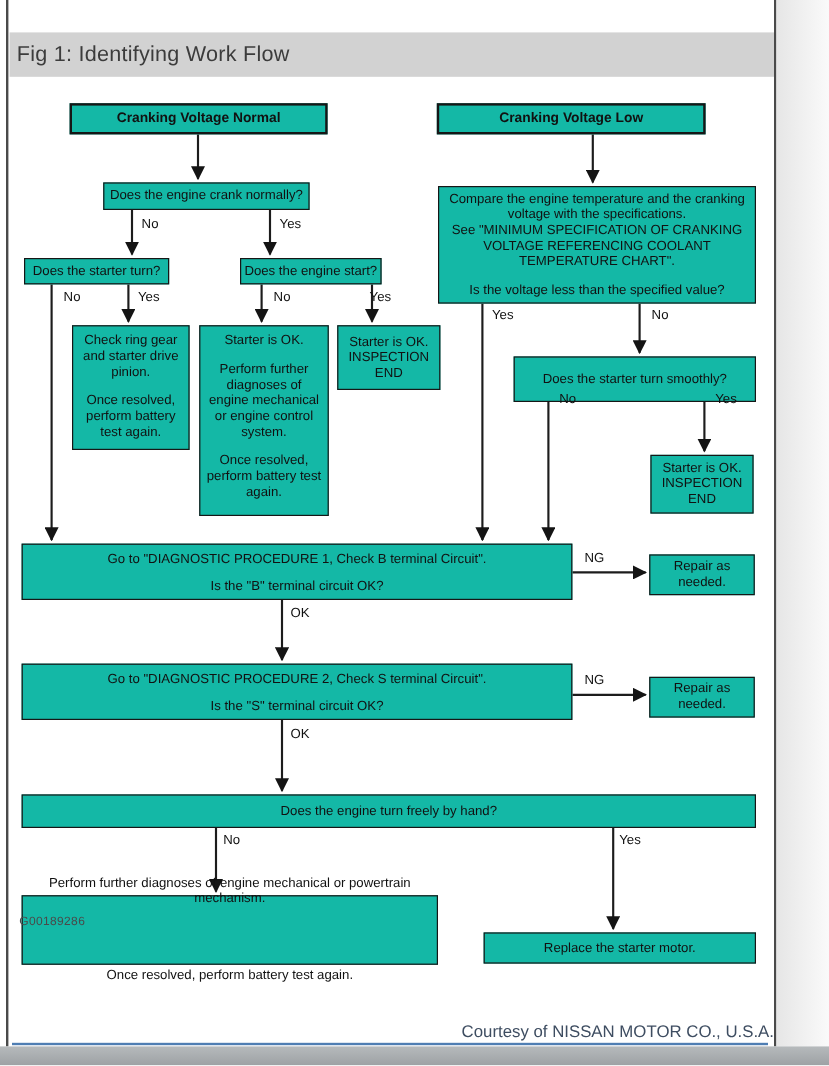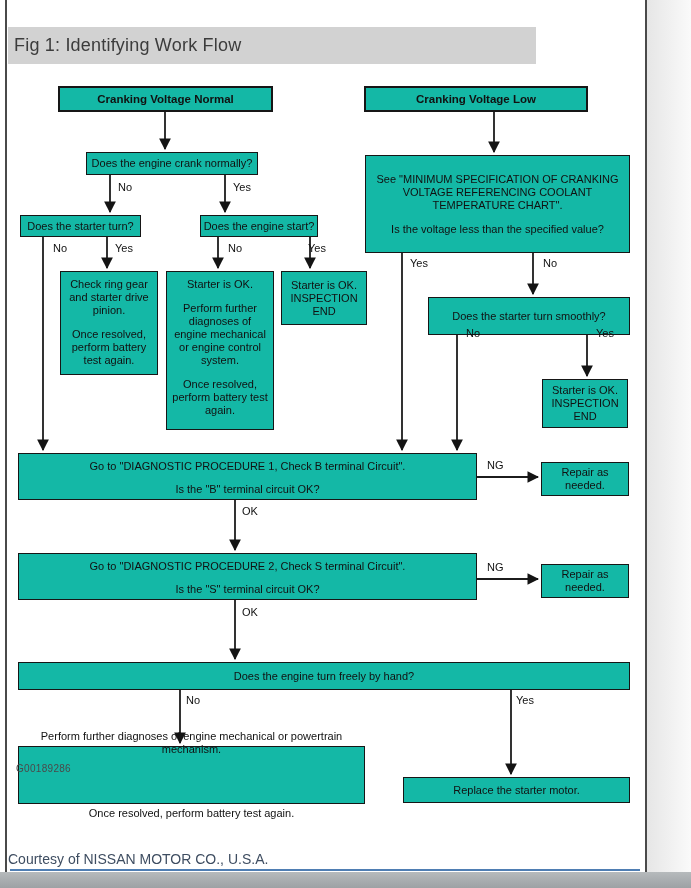--- a/index.html
+++ b/index.html
@@ -5,36 +5,36 @@
   html,body{margin:0;padding:0;background:#fff;}
   .screen{
     position:relative;width:691px;height:888px;overflow:hidden;background:#fff;
     font-family:"Liberation Sans",sans-serif;color:#111;
   }
   .edge-line{position:absolute;top:0;width:2px;height:872px;background:#4a4a4a;}
   .left-line{left:5px;}
   .right-line{left:645px;}
   .right-gutter{position:absolute;top:0;left:647px;width:44px;height:872px;
     background:linear-gradient(to right,#e6e6e6,#fafafa);}
-  .title-bar{position:absolute;left:8px;top:27px;width:528px;height:37px;background:#d2d2d2;
+  .title-bar{position:absolute;left:8px;top:27px;width:637px;height:37px;background:#d2d2d2;
     display:flex;align-items:center;}
   .title-bar span{font-size:18px;color:#3c3c3c;padding-left:6px;letter-spacing:.2px;}
   .box{position:absolute;background:#14b8a6;border:1.5px solid #161616;box-sizing:border-box;
     font-size:11px;line-height:13px;text-align:center;
     display:flex;flex-direction:column;justify-content:center;align-items:center;}
   .box.head{border-width:2px;font-weight:700;font-size:11.5px;}
   .box p{margin:0;padding:0;}
   .box p + p{margin-top:11px;}
   .box.topalign{justify-content:flex-start;padding-top:6px;}
   .box.pad{padding-left:4px;padding-right:4px;}
   .proc p + p{margin-top:10px;}
   .lbl{position:absolute;font-size:11px;line-height:12px;color:#111;}
   .connectors{position:absolute;left:0;top:0;pointer-events:none;}
   .fig-code{position:absolute;left:16px;top:763px;font-size:10px;color:#4a4a4a;letter-spacing:.3px;}
-  .courtesy{position:absolute;left:8px;top:851px;width:637px;text-align:left;
+  .courtesy{position:absolute;left:8px;top:851px;width:637px;text-align:right;
     font-size:14px;color:#3e4d61;}
   .blue-rule{position:absolute;left:10px;top:869px;width:630px;height:2px;background:#4f7eb3;}
   .bottom-bar{position:absolute;left:0;top:872px;width:691px;height:16px;
     background:linear-gradient(to bottom,#b6babc,#9da1a4);}
 </style>
 </head>
 <body>
 
 <div class="screen">
 
@@ -94,20 +94,21 @@
     <p>Perform further diagnoses of engine mechanical or engine control system.</p>
     <p>Once resolved, perform battery test again.</p>
   </div>
 
   <div class="box pad" style="left:281px;top:271px;width:86px;height:54px;">
     <p style="margin:0">Starter is OK.</p>
     <p style="margin:0">INSPECTION END</p>
   </div>
 
   <div class="box pad" style="left:365px;top:155px;width:265px;height:98px;">
+    <p>Compare the engine temperature and the cranking voltage with the specifications.</p>
     <p style="margin:0">See "MINIMUM SPECIFICATION OF CRANKING VOLTAGE REFERENCING COOLANT TEMPERATURE CHART".</p>
     <p>Is the voltage less than the specified value?</p>
   </div>
 
   <div class="box" style="left:428px;top:297px;width:202px;height:38px;">Does the starter turn smoothly?</div>
 
   <div class="box pad" style="left:542px;top:379px;width:86px;height:49px;">
     <p style="margin:0">Starter is OK.</p>
     <p style="margin:0">INSPECTION END</p>
   </div>

